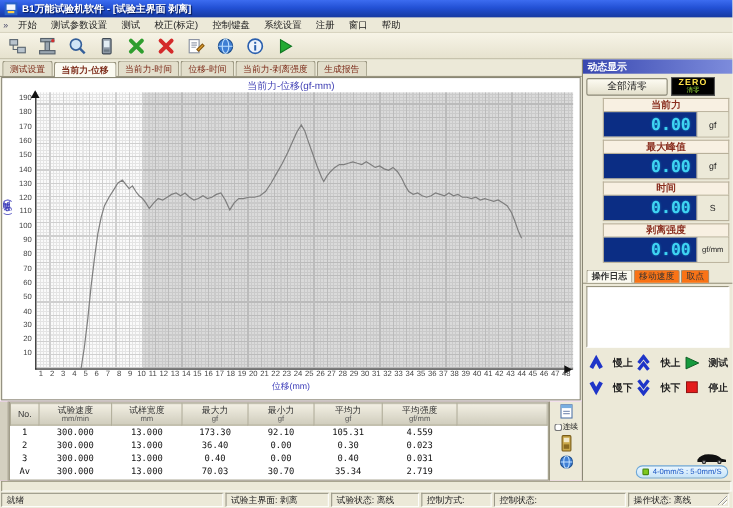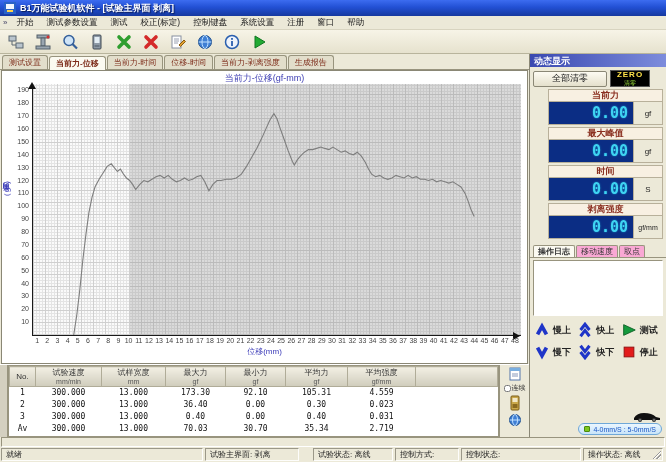--- a/index.html
+++ b/index.html
@@ -77,21 +77,21 @@
     display:flex; flex-direction:column; align-items:center; gap:2px; padding-top:2px; }
   .sidestrip .chk { display:flex; align-items:center; gap:1px; font-size:7px; }
   .sidestrip input { width:7px; height:7px; }
 
   
   .thinbar { height:10px; margin:0 1px; border:1px solid; border-color:#98947e #fff #fff #98947e;
     background:#ece9d8; }
   .statusbar { height:15px; display:flex; background:#ece9d8; align-items:center; padding:1px 1px; }
   .seg { border:1px solid; border-color:#9b9888 #fdfdfb #fdfdfb #9b9888; margin-right:2px;
     font-size:8px; padding:0 4px; display:flex; align-items:center; white-space:nowrap; overflow:hidden; }
-  .seg.s1{ width:202px; } .seg.s2{ width:94px; } .seg.s3{ width:80px;margin-left:12px; }
+  .seg.s1{ width:202px; } .seg.s2{ width:94px; } .seg.s3{ width:80px; }
   .seg.s4{ width:64px; } .seg.s5{ width:120px; } .seg.s6{ flex:1; position:relative; }
   .grip { position:absolute; right:1px; bottom:1px; width:9px; height:9px;
     background:
      linear-gradient(135deg, transparent 50%, #999 50%, #999 57%, #fff 57%, #fff 64%, transparent 64%,
       transparent 71%, #999 71%, #999 78%, #fff 78%, #fff 85%, transparent 85%); }
 
   
   .rp-header { height:13px; background:linear-gradient(90deg,#3948b0,#7d8cdc);
     color:#fff; font-size:9px; font-weight:bold; padding:1px 4px; }
   .zero-row { display:flex; align-items:center; gap:3px; padding:3px 16px 2px 3px; }
@@ -110,27 +110,27 @@
     color:#3fd4f2; font-family:"DejaVu Sans Mono", monospace; font-size:15px; font-weight:bold;
     display:flex; align-items:center; justify-content:flex-end; padding-right:5px;
     text-shadow:0 0 2px #1788c0; }
   .dispunit { width:28px; background:#ece9d8; font-size:8px; display:flex; align-items:center;
     justify-content:center; color:#222; }
   .dispunit.small { font-size:7px; }
 
   .logtabs { display:flex; align-items:flex-end; gap:1px; padding:2px 3px 0 3px;
     border-bottom:1px solid #98947e; margin-top:2px; }
   .ltab { border:1px solid #98947e; border-bottom:none; border-radius:2px 2px 0 0;
-    background:#f9a8d4; font-size:8px; padding:0 4px; color:#333; white-space:nowrap; }
+    background:#f97316; font-size:8px; padding:0 4px; color:#333; white-space:nowrap; }
   .ltab.active { background:#fbfaf1; font-weight:bold; }
   .logbox { height:56px; margin:2px 3px; background:#fff; border:1px solid;
     border-color:#98947e #fff #fff #98947e; }
 
   .joggrid { display:grid; grid-template-columns:1fr 1fr 1fr; gap:6px 2px; padding:4px 4px 2px 4px; }
-  .jogbtn { display:flex; align-items:center; gap:3px; font-size:9px; font-weight:bold; color:#222; }
+  .jogbtn { display:flex; align-items:center; gap:3px; font-size:9px; font-weight:bold; color:#222;justify-content:space-between; }
 
   .bottomctl { display:flex; flex-direction:column; align-items:flex-end; padding:0 4px 2px 4px; gap:1px; margin-top:auto; }
   .pill { height:12px; background:linear-gradient(180deg,#eaf6ff,#c8e4f8); border:1px solid #6fa8d8;
     border-radius:6px; display:flex; align-items:center; gap:3px; padding:0 5px; }
   .pill .dot { width:6px; height:6px; background:#7ec820; border:1px solid #4a8a10; border-radius:1px; }
   .pill .ptext { font-size:7px; color:#1a56c4; white-space:nowrap; }
 </style>
 </head>
 <body>
 

